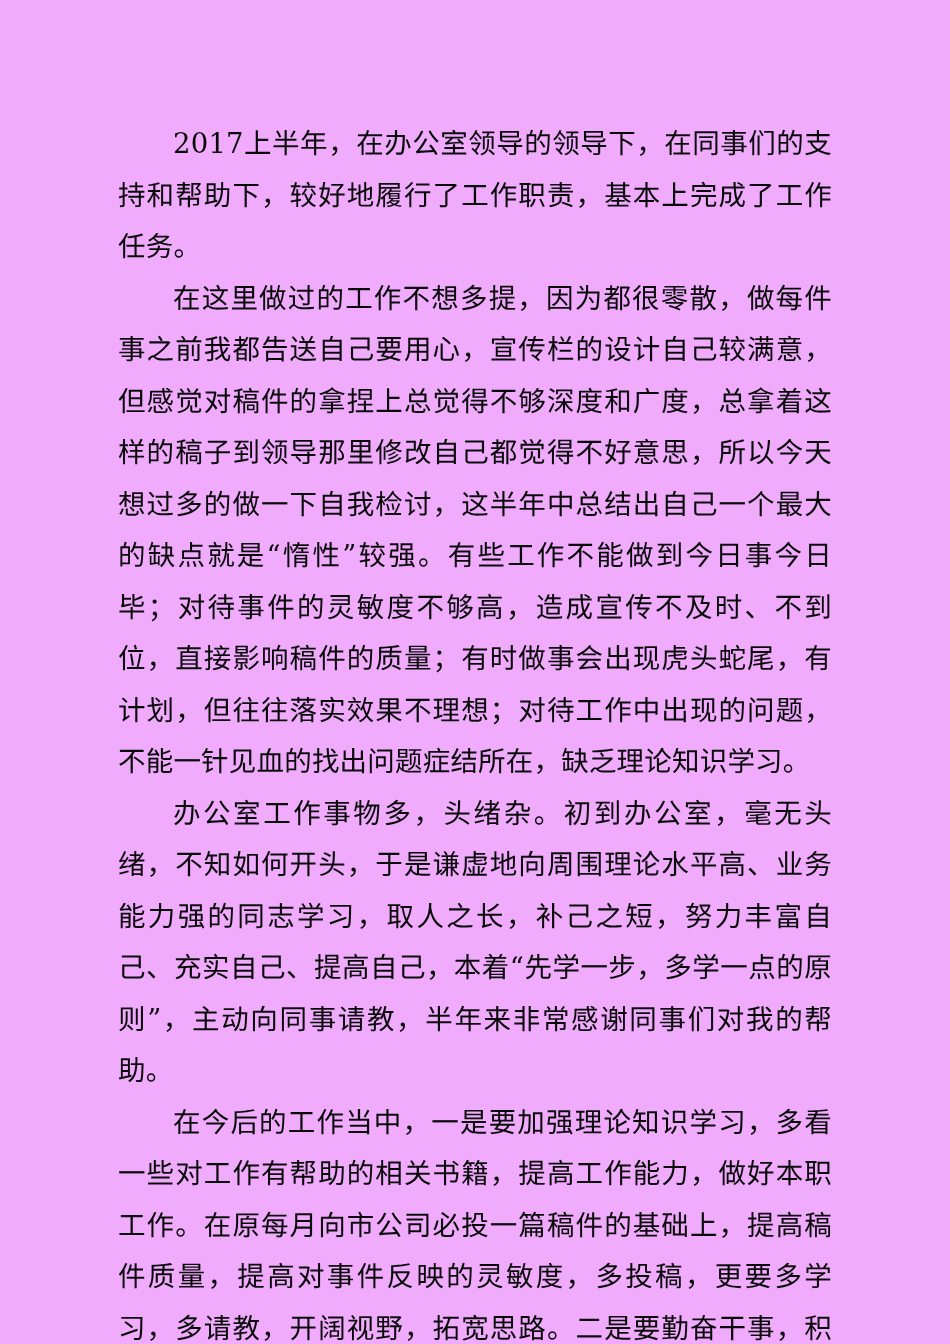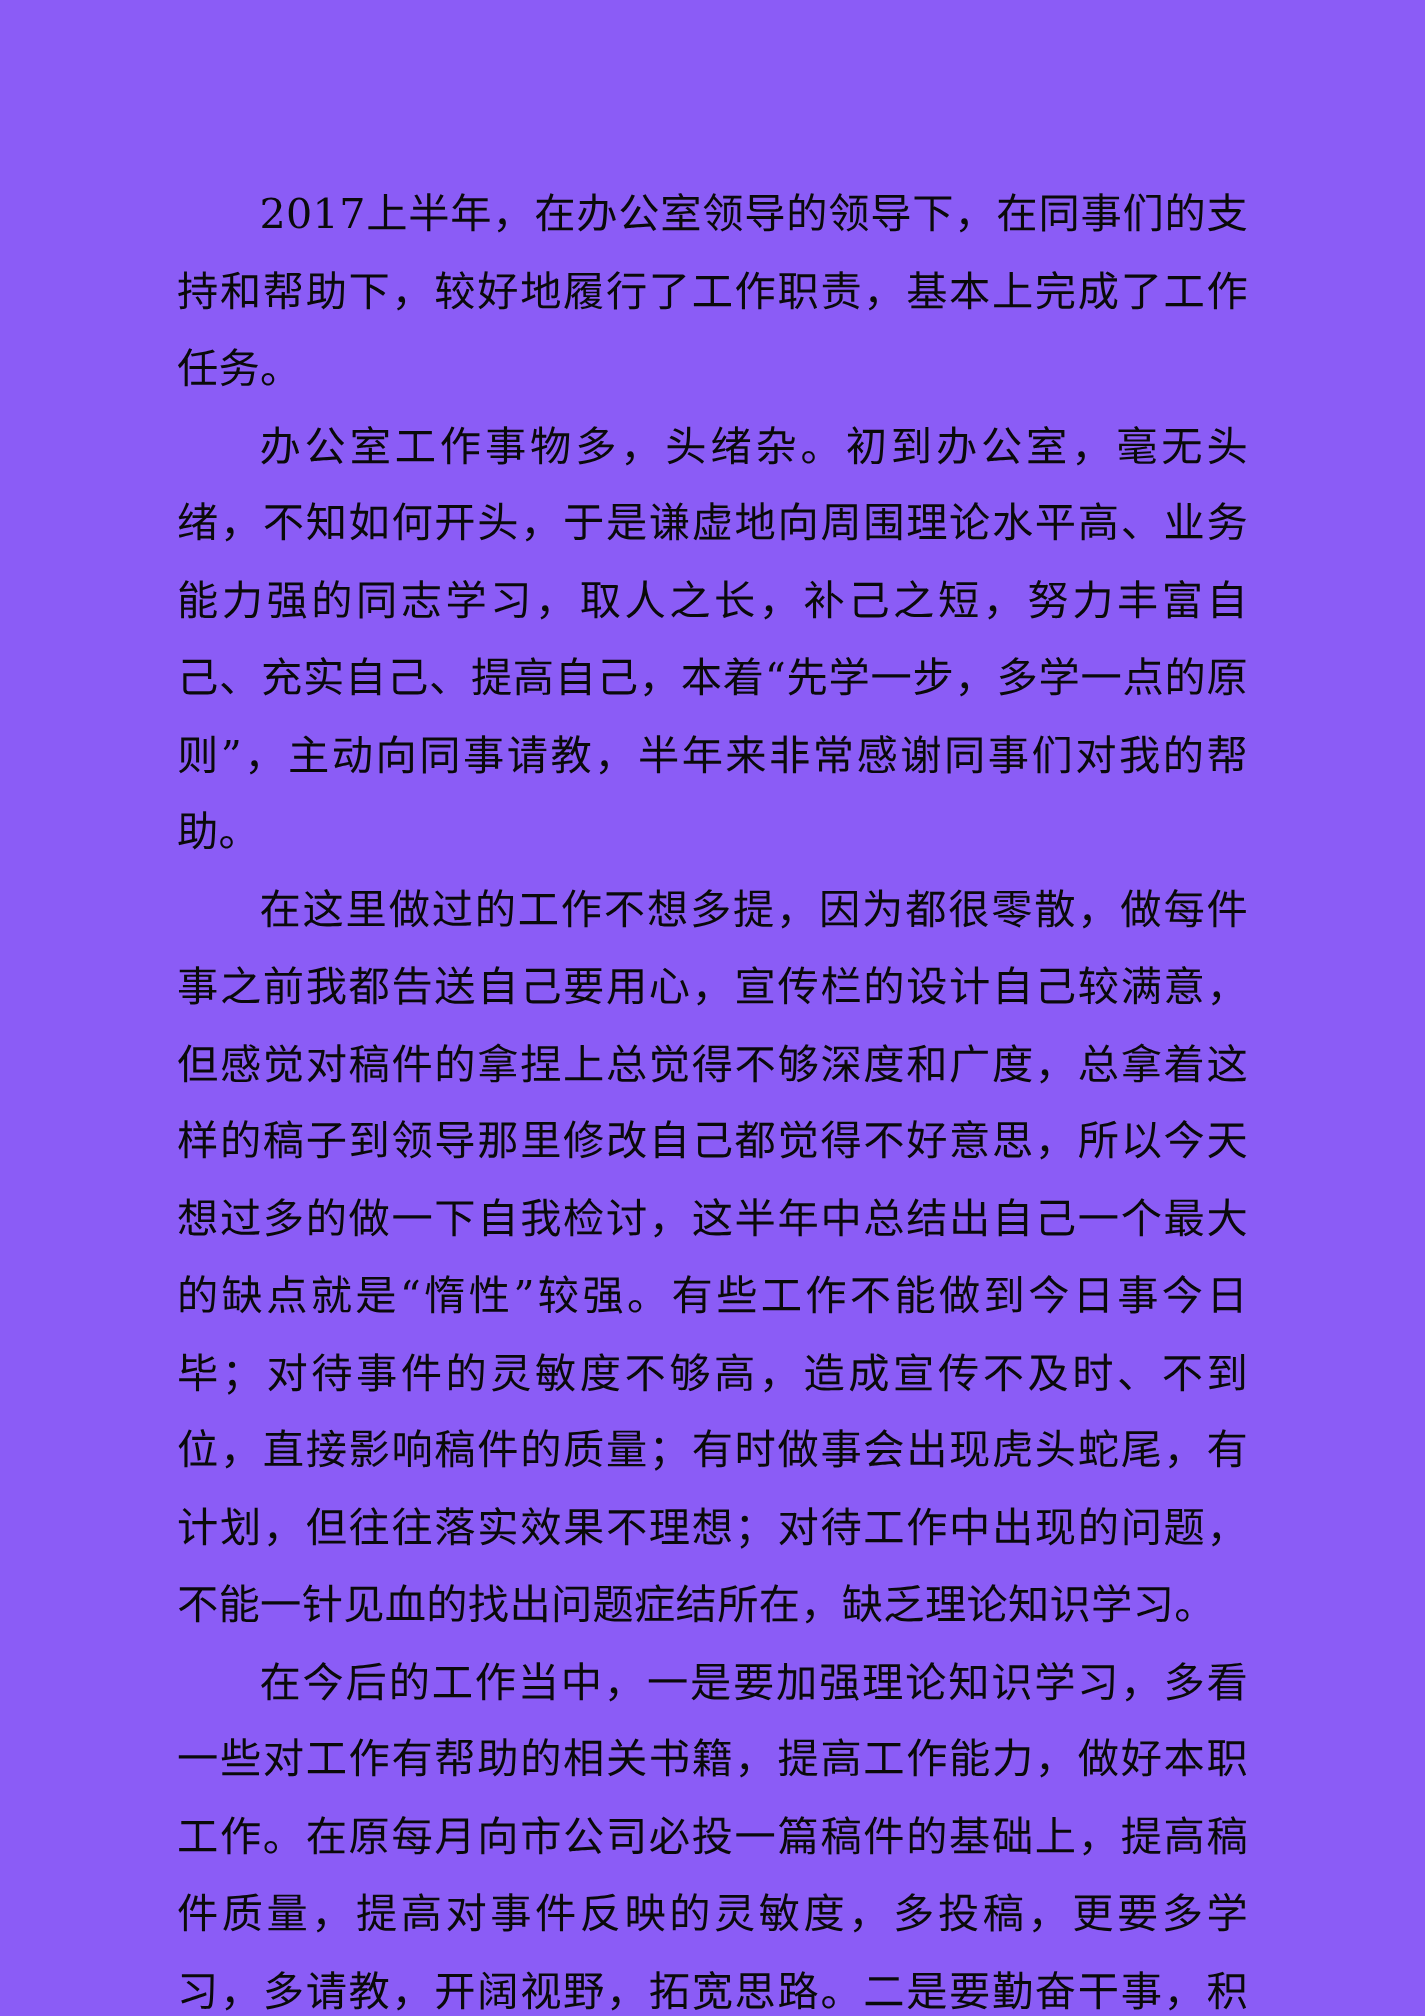--- a/index.html
+++ b/index.html
@@ -13,21 +13,21 @@
     font-family: "DejaVu Serif", "Liberation Serif", serif;
     color: #000000;
     -webkit-font-smoothing: antialiased;
   }
 
   .page {
     position: relative;
     width: 950px;
     height: 1344px;
     margin: 0 auto;
-    background: #8b5cf6;
+    background: #f0abfc;
     box-sizing: border-box;
     overflow: hidden;
   }
 
   .page-body {
     position: absolute;
     left: 118px;
     top: 118px;
     width: 714px;
   }
@@ -52,20 +52,20 @@
   }
 </style>
 </head>
 <body>
 
 <div class="page">
   <div class="page-body">
 
     <p class="doc-paragraph">2017上半年，在办公室领导的领导下，在同事们的支持和帮助下，较好地履行了工作职责，基本上完成了工作任务。</p>
 
+    <p class="doc-paragraph">在这里做过的工作不想多提，因为都很零散，做每件事之前我都告送自己要用心，宣传栏的设计自己较满意，但感觉对稿件的拿捏上总觉得不够深度和广度，总拿着这样的稿子到领导那里修改自己都觉得不好意思，所以今天想过多的做一下自我检讨，这半年中总结出自己一个最大的缺点就是“惰性”较强。有些工作不能做到今日事今日毕；对待事件的灵敏度不够高，造成宣传不及时、不到位，直接影响稿件的质量；有时做事会出现虎头蛇尾，有计划，但往往落实效果不理想；对待工作中出现的问题，不能一针见血的找出问题症结所在，缺乏理论知识学习。</p>
+
     <p class="doc-paragraph">办公室工作事物多，头绪杂。初到办公室，毫无头绪，不知如何开头，于是谦虚地向周围理论水平高、业务能力强的同志学习，取人之长，补己之短，努力丰富自己、充实自己、提高自己，本着“先学一步，多学一点的原则”，主动向同事请教，半年来非常感谢同事们对我的帮助。</p>
-
-    <p class="doc-paragraph">在这里做过的工作不想多提，因为都很零散，做每件事之前我都告送自己要用心，宣传栏的设计自己较满意，但感觉对稿件的拿捏上总觉得不够深度和广度，总拿着这样的稿子到领导那里修改自己都觉得不好意思，所以今天想过多的做一下自我检讨，这半年中总结出自己一个最大的缺点就是“惰性”较强。有些工作不能做到今日事今日毕；对待事件的灵敏度不够高，造成宣传不及时、不到位，直接影响稿件的质量；有时做事会出现虎头蛇尾，有计划，但往往落实效果不理想；对待工作中出现的问题，不能一针见血的找出问题症结所在，缺乏理论知识学习。</p>
 
     <p class="doc-paragraph">在今后的工作当中，一是要加强理论知识学习，多看一些对工作有帮助的相关书籍，提高工作能力，做好本职工作。在原每月向市公司必投一篇稿件的基础上，提高稿件质量，提高对事件反映的灵敏度，多投稿，更要多学习，多请教，开阔视野，拓宽思路。二是要勤奋干事，积极进取。认真做好本职工作和日常事务性工作，做到腿勤、口勤。一如继往的踏实工作，任劳任怨，务实高效，不</p>
 
   </div>
 </div>
 
 </body></html>

